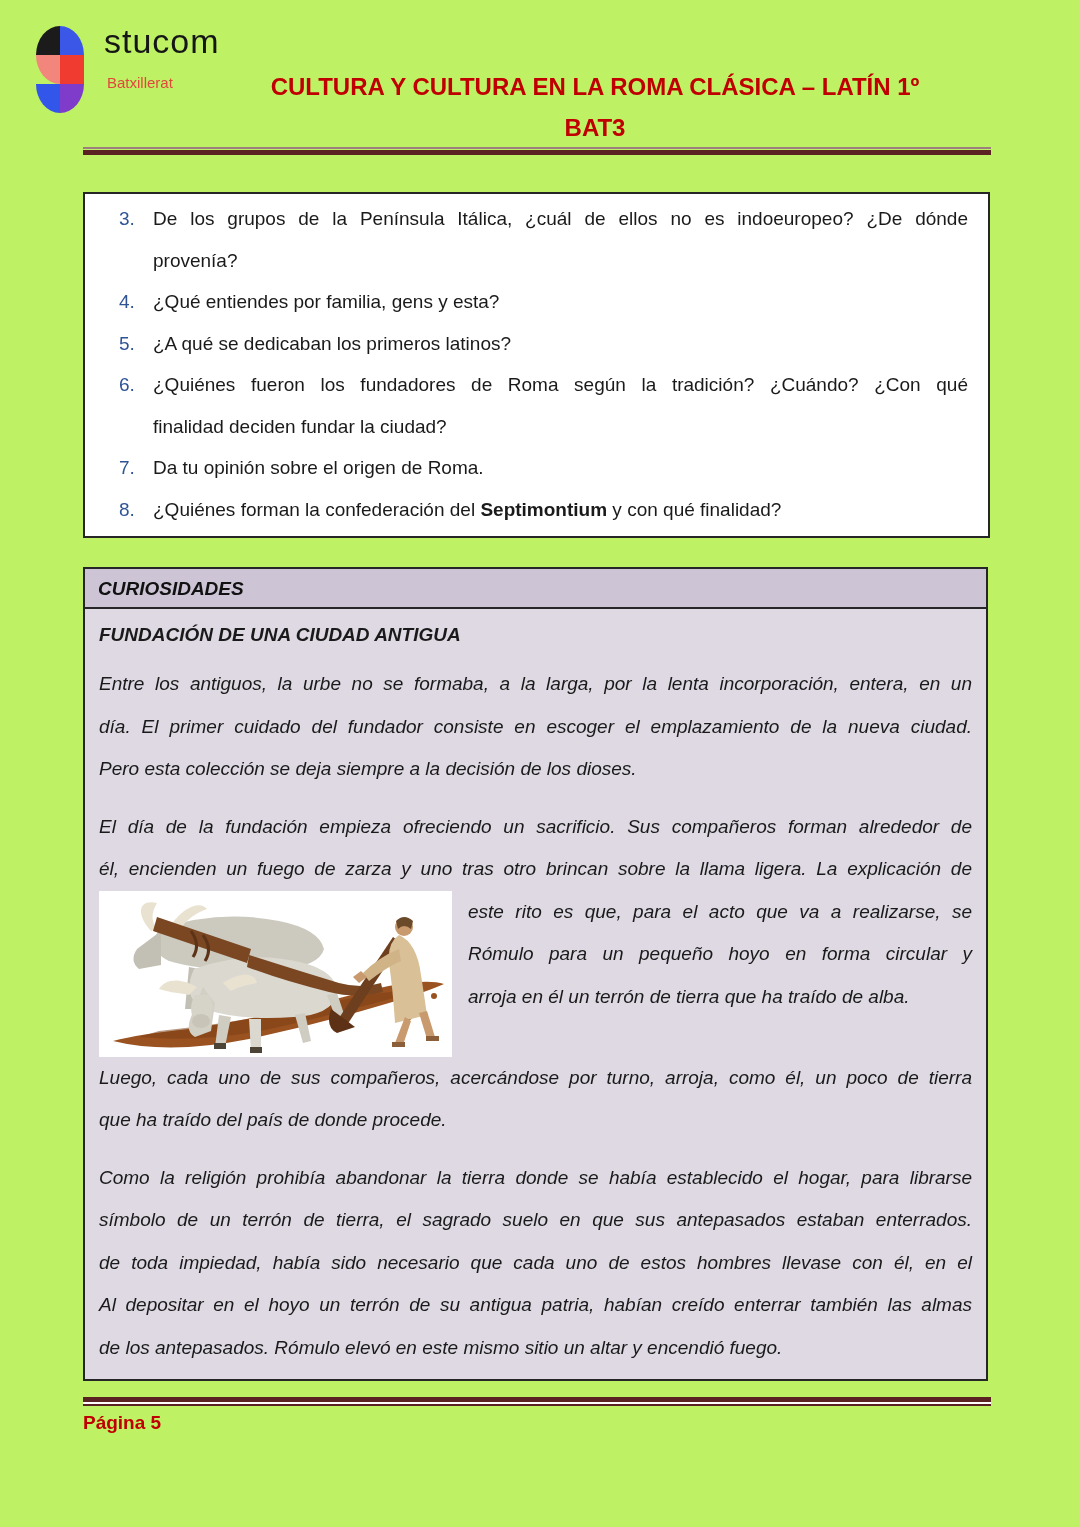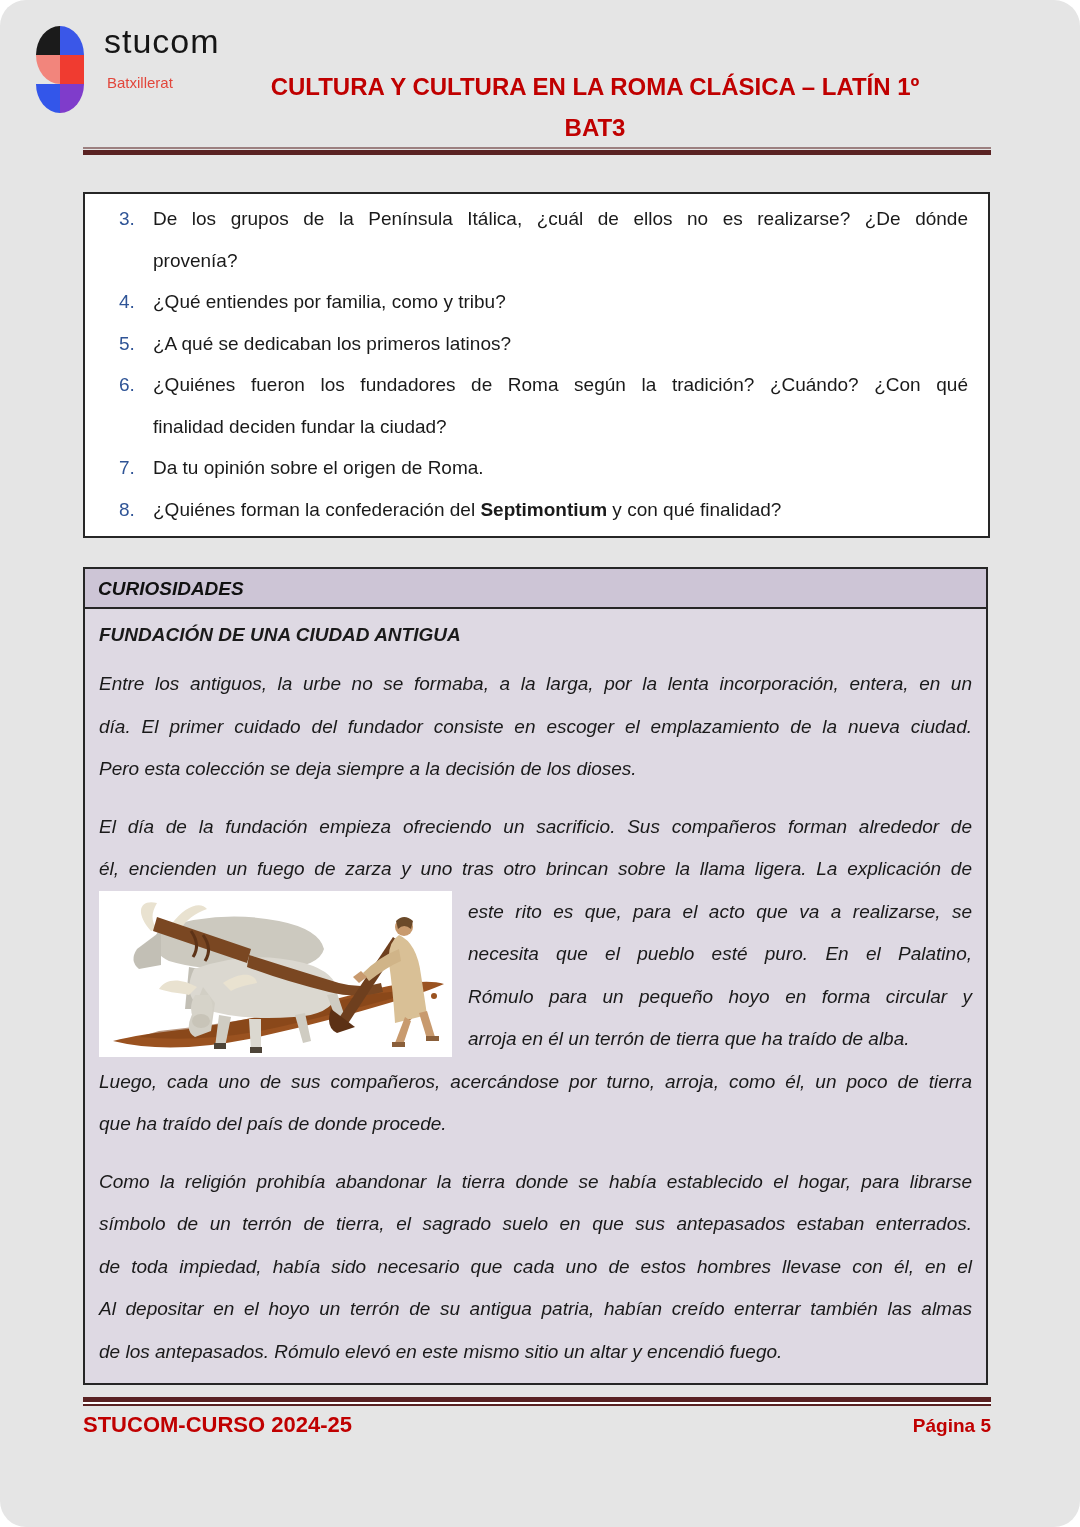--- a/index.html
+++ b/index.html
@@ -1,19 +1,19 @@
 <!DOCTYPE html>
 <html><head>
 <meta charset="utf-8">
 <style>
   * { margin:0; padding:0; box-sizing:border-box; }
   html,body { background:#ffffff; }
   .page {
-    position:relative; width:1080px; height:1527px; background:#e5e5e5;
-    font-family:"Liberation Sans", sans-serif; color:#1a1a1a; overflow:hidden;border-radius:26px;
+    position:relative; width:1080px; height:1527px; background:#bef264;
+    font-family:"Liberation Sans", sans-serif; color:#1a1a1a; overflow:hidden;
   }
 
   
   .logo-mark { position:absolute; left:36px; top:26px; width:48px; height:87px;
     display:grid; grid-template-columns:24px 24px; grid-template-rows:29px 29px 29px; }
   .lg-c1 { background:#1b1b1b; border-radius:100% 0 0 0; }
   .lg-c2 { background:#3a57e8; border-radius:0 100% 0 0; }
   .lg-c3 { background:#f2857c; border-radius:0 0 0 100%; }
   .lg-c4 { background:#f03b30; }
   .lg-c5 { background:#3356ea; border-radius:0 0 0 100%; }
@@ -93,29 +93,29 @@
   <div class="rule-head">
     <div class="thin"></div>
       <div class="thick"></div>
   </div>
 
   <div class="q-box">
 
     <div class="q-item">
       <div class="q-num">3.</div>
       <div class="q-text">
-        <span class="ln just">De los grupos de la Península Itálica, ¿cuál de ellos no es realizarse? ¿De dónde</span>
+        <span class="ln just">De los grupos de la Península Itálica, ¿cuál de ellos no es indoeuropeo? ¿De dónde</span>
         <span class="ln">provenía?</span>
       </div>
     </div>
 
     <div class="q-item">
       <div class="q-num">4.</div>
       <div class="q-text">
-        <span class="ln">¿Qué entiendes por familia, como y tribu?</span>
+        <span class="ln">¿Qué entiendes por familia, gens y esta?</span>
       </div>
     </div>
 
     <div class="q-item">
       <div class="q-num">5.</div>
       <div class="q-text">
         <span class="ln">¿A qué se dedicaban los primeros latinos?</span>
       </div>
     </div>
 
@@ -205,21 +205,20 @@
             <path d="M300,58 Q280,66 264,82 L270,90 Q288,76 302,70 Z" fill="#d0b488"></path>
             <path d="M262,80 l-8,6 6,6 8,-6 Z" fill="#c89a6e"></path>
             <path d="M306,126 L296,152 L304,154 L312,130 Z" fill="#c89a6e"></path>
             <path d="M320,122 L328,148 L336,146 L328,120 Z" fill="#c89a6e"></path>
             <rect x="293" y="151" width="13" height="5" fill="#8a5f3a"></rect>
             <rect x="327" y="145" width="13" height="5" fill="#8a5f3a"></rect>
           </svg>
         </div>
         <div class="side-text">
           <span class="ln just">este rito es que, para el acto que va a realizarse, se</span>
-          <span class="ln just">necesita que el pueblo esté puro. En el Palatino,</span>
           <span class="ln just">Rómulo para un pequeño hoyo en forma circular y</span>
           <span class="ln">arroja en él un terrón de tierra que ha traído de alba.</span>
         </div>
       </div>
 
       <div class="para">
         <span class="ln just">Luego, cada uno de sus compañeros, acercándose por turno, arroja, como él, un poco de tierra</span>
         <span class="ln">que ha traído del país de donde procede.</span>
       </div>
 
@@ -233,17 +232,16 @@
 
     </div>
   </div>
 
   <div class="rule-foot">
     <div class="thick"></div>
       <div class="gap"></div>
       <div class="thin"></div>
   </div>
   <div class="footer-row">
-    <div class="footer-left">STUCOM-CURSO 2024-25</div>
     <div class="footer-right">Página 5</div>
   </div>
 
 </div>
 
 </body></html>

